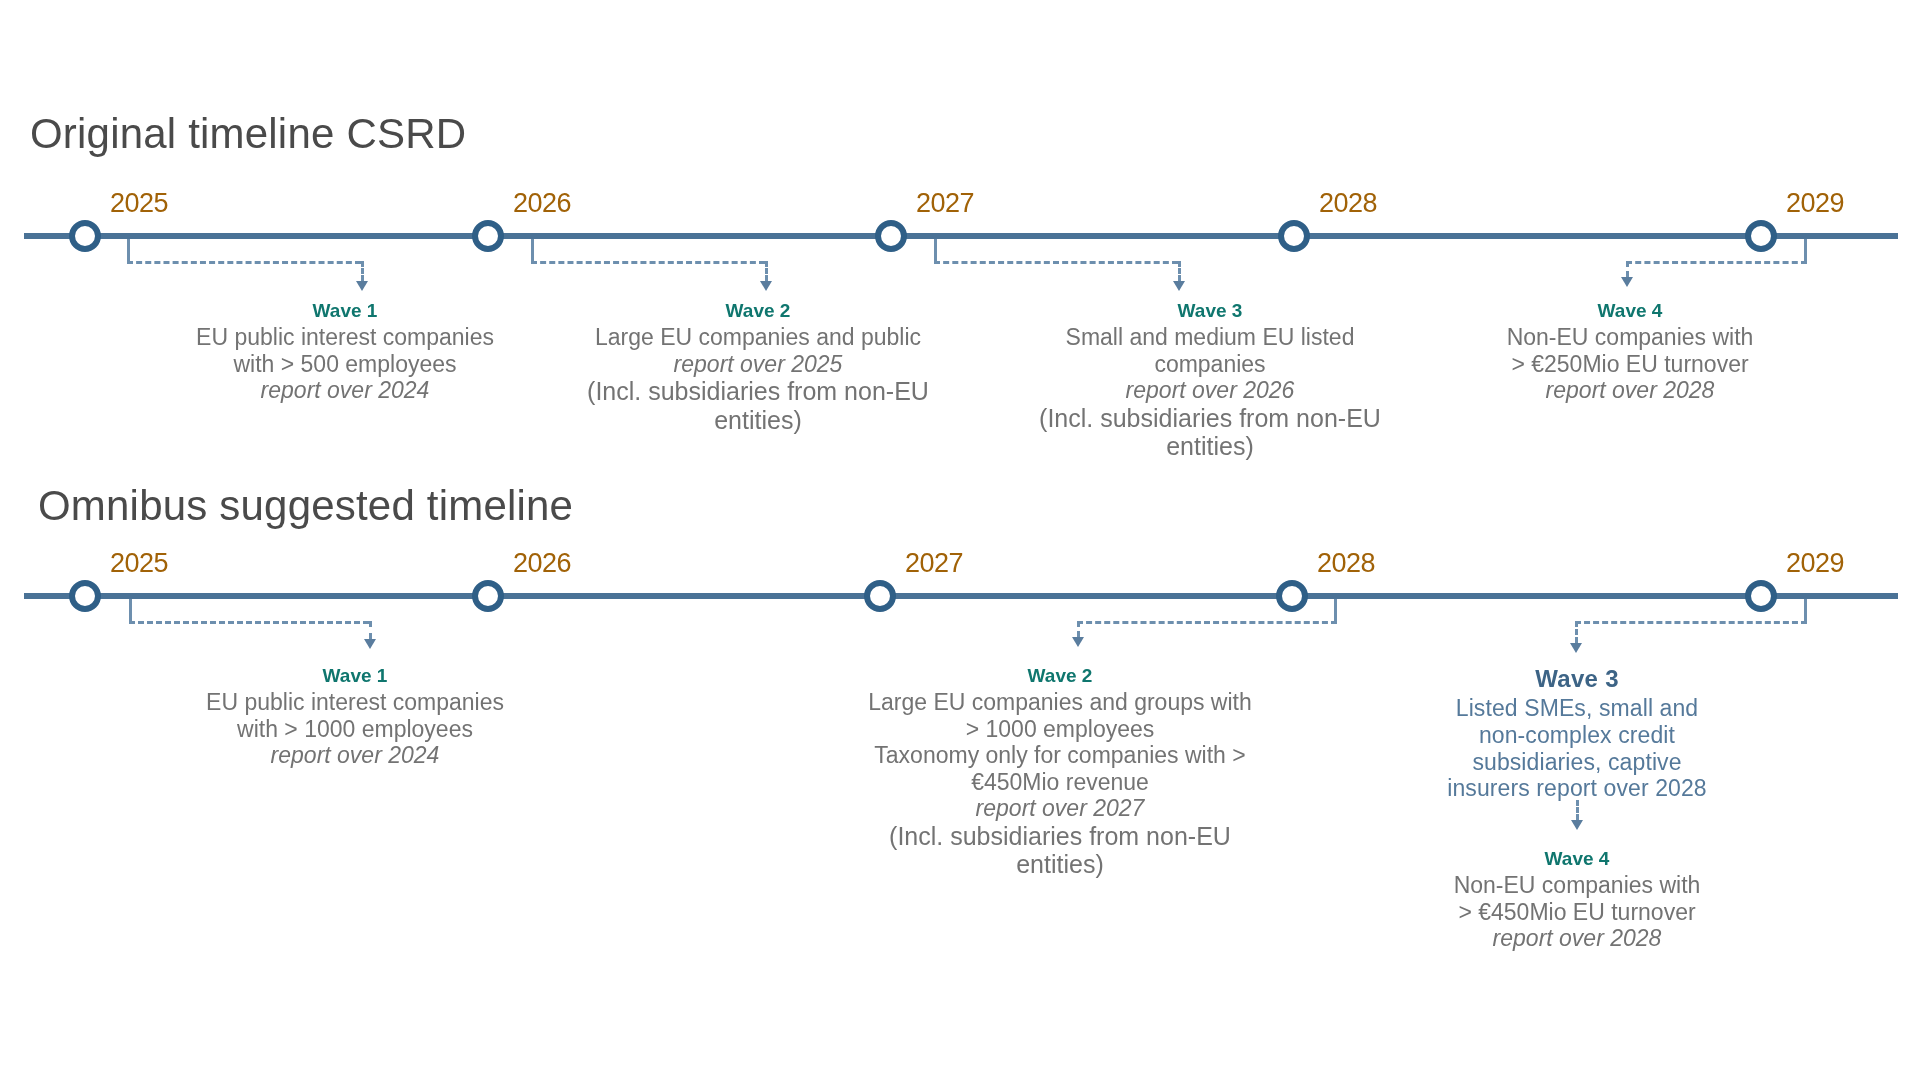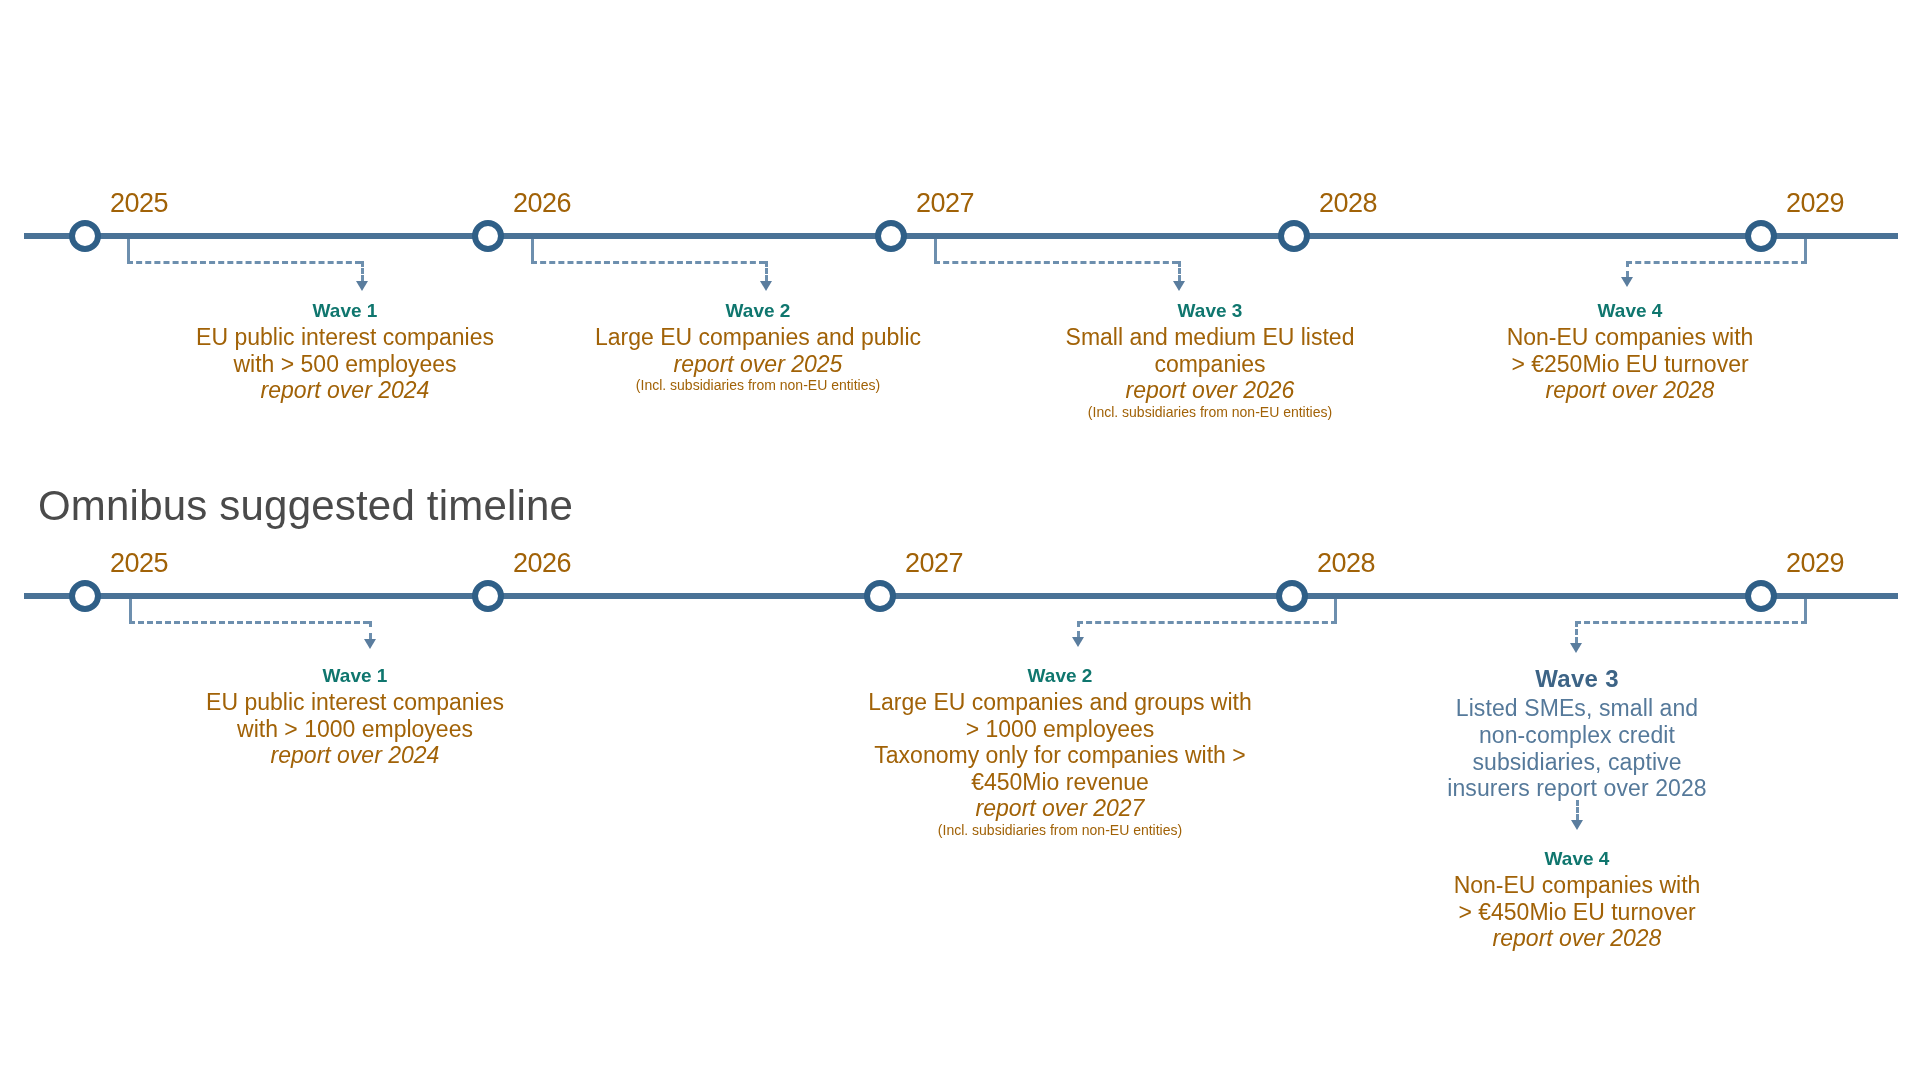--- a/index.html
+++ b/index.html
@@ -110,44 +110,45 @@
   .wave-title {
     font-size: 19px;
     font-weight: bold;
     color: #0f766e;
     margin-bottom: 2px;
     line-height: 1.18;
   }
   .wave-line {
     font-size: 23px;
     line-height: 1.15;
-    color: #a16207;
+    color: #737373;
   }
   .wave-line.italic { font-style: italic; }
-  .wave-line.small  { font-size: 14px; }
+  .wave-line.small  { font-size: 25px; }
 
   
   .wave.alt .wave-title {
     font-size: 24px;
     font-weight: bold;
     color: #3d6486;
     letter-spacing: 0.3px;
   }
   .wave.alt .wave-line {
     font-size: 23px;
     line-height: 1.16;
     color: #55799a;
     letter-spacing: 0.1px;
   }
 </style>
 </head>
 <body>
 
 <div class="canvas">
 
+  <div class="section-title" id="title-original">Original timeline CSRD</div>
 
   <div class="timeline" id="timeline-original">
     <div class="axis-line"></div>
 
     <div class="node" style="left:61px"></div>
     <div class="node" style="left:464px"></div>
     <div class="node" style="left:867px"></div>
     <div class="node" style="left:1270px"></div>
     <div class="node" style="left:1737px"></div>
 

